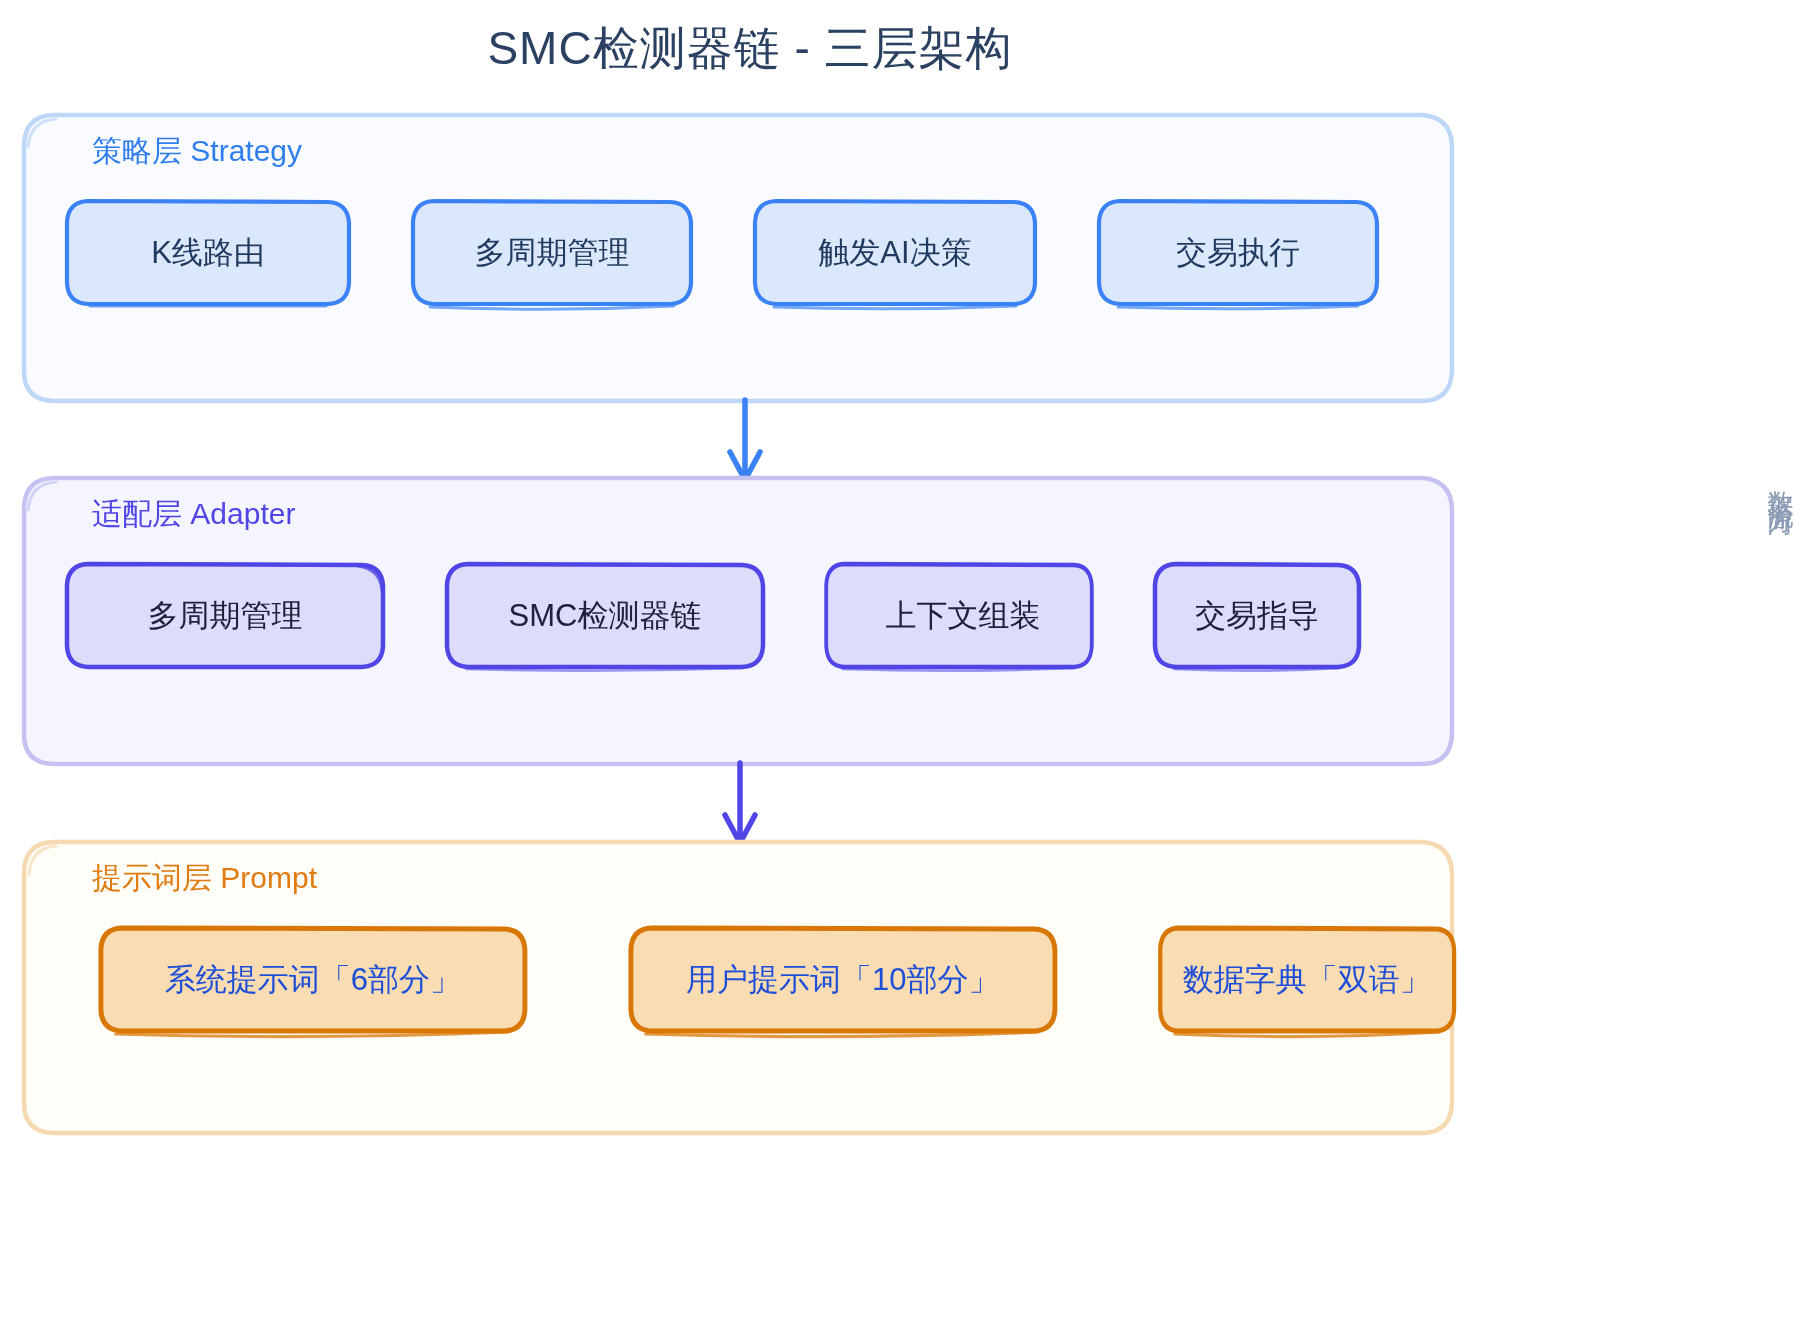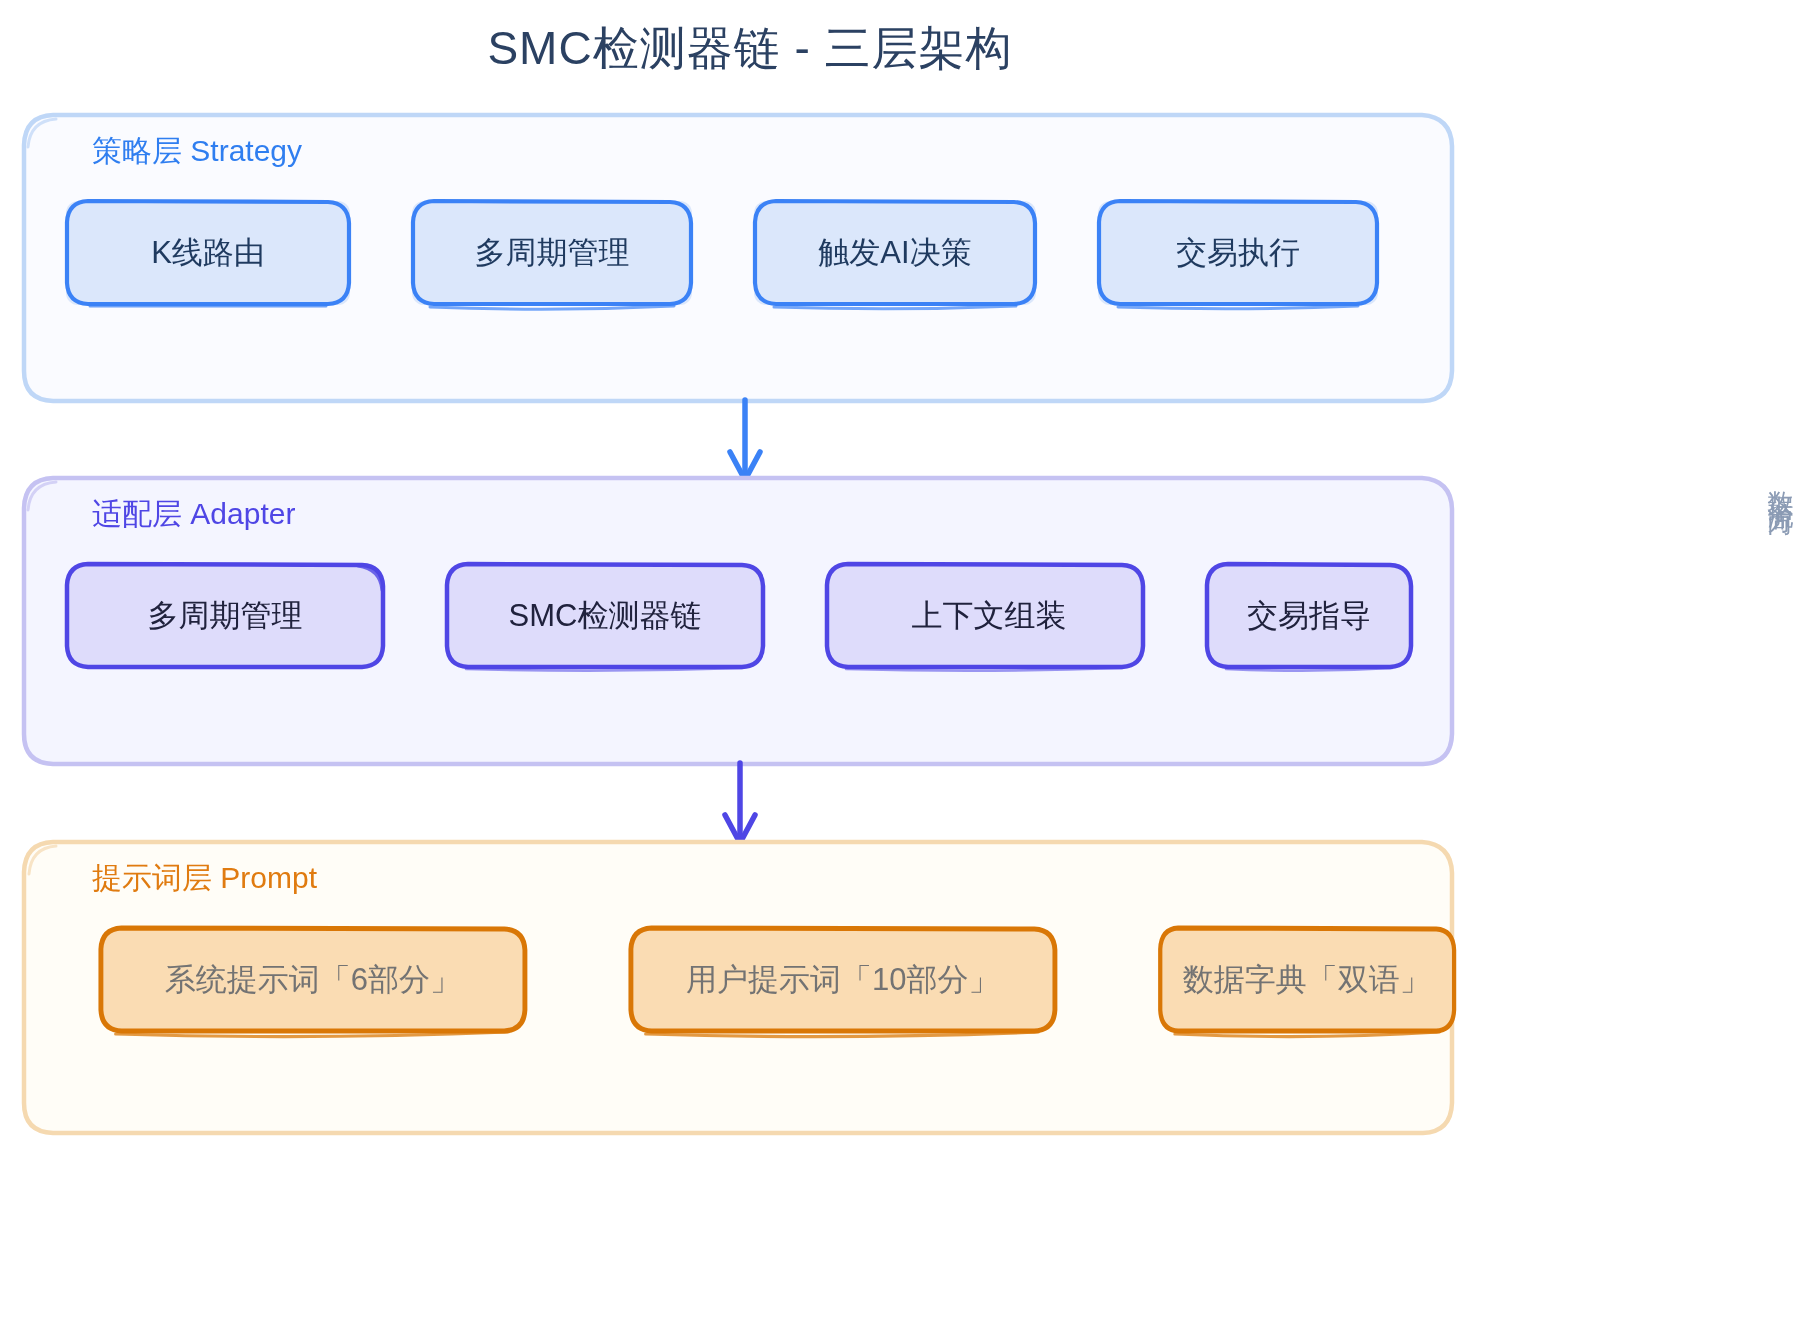--- a/index.html
+++ b/index.html
@@ -98,35 +98,35 @@
     position: absolute;
     left: -4px; top: -4px;
     width: calc(100% + 8px);
     height: calc(100% + 8px);
     overflow: visible;
     pointer-events: none;
   }
   .node-label { position: relative; z-index: 2; }
 
   
-  #layer-strategy .node { background: #dbe7fb; color: #1f3a5f; border-radius: 12px; }
+  #layer-strategy .node { background: #dbe7fb; color: #1f3a5f; }
   #n-kline   { width: 284px; }
   #n-multi   { width: 280px; }
   #n-exec    { width: 280px; }
   #n-trigger { width: 282px; }
 
   
   #layer-adapter .node { background: #dedcfb; color: #20223d; }
   #n-indicator { width: 318px; }
   #n-smc       { width: 318px; }
-  #n-context   { width: 318px; padding-left: 8px; }
+  #n-context   { width: 266px; padding-left: 8px; }
   #n-guide     { width: 206px; background: #fdeeb8; color: #9a4a06; margin-right: 0; }
 
   
-  #layer-prompt .node { background: #fadcb3; color: #737373; margin-left: 34px; }
+  #layer-prompt .node { background: #fadcb3; color: #1d4ed8; margin-left: 34px; }
   #n-sysprompt  { width: 434px; margin-right: 70px; }
   #n-userprompt { width: 434px; margin-right: 70px; }
   #n-dict       { width: 300px; background: #fcedc0; margin-right: 0; }
 
   
   .flow-arrow {
     position: absolute;
     overflow: visible;
   }
   #arrow-1 { left: 705px; top: 400px; width: 80px; height: 82px; }

